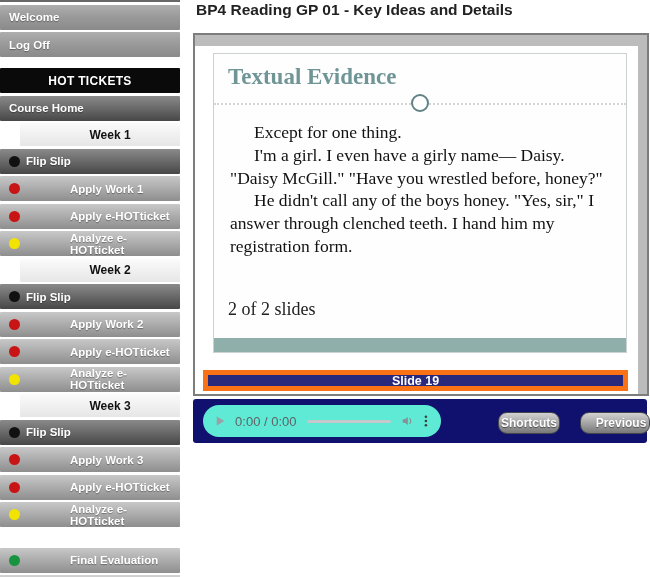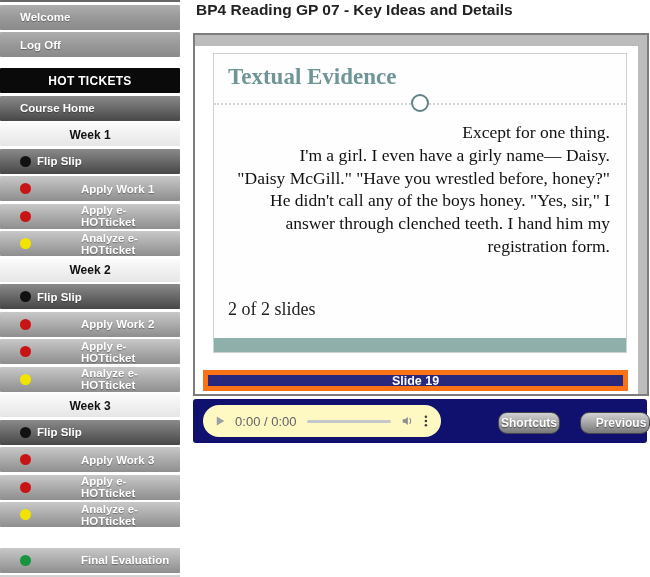--- a/index.html
+++ b/index.html
@@ -2,27 +2,27 @@
 <html><head>
 <meta charset="utf-8">
 <style>
   html,body{margin:0;padding:0;background:#fff;}
   #screen{position:relative;width:650px;height:577px;overflow:hidden;background:#fff;
           font-family:"Liberation Sans",sans-serif;}
 
   
   #sidebar{position:absolute;left:0;top:0;width:180px;height:577px;overflow:hidden;}
   .sb-item{width:180px;height:25px;margin-bottom:2.5px;display:flex;align-items:center;
-           padding-left:20px;box-sizing:border-box;font-size:11.5px;font-weight:bold;color:#fff;
+           padding-left:9px;box-sizing:border-box;font-size:11.5px;font-weight:bold;color:#fff;
            text-shadow:0 1px 1px rgba(0,0,0,.35);border-radius:1px;}
   .sb-nav  {background:linear-gradient(180deg,#aeaeae 0%,#999 50%,#8a8a8a 100%);}
   .sb-dark {background:linear-gradient(180deg,#8a8a8a,#474747);}
   .sb-light{background:linear-gradient(180deg,#c8c8c8,#8e8e8e);gap:44px;}
   .sb-week {background:linear-gradient(180deg,#fbfbfb,#e6e6e6);color:#111;text-shadow:none;
-            justify-content:center;height:23px;font-size:12px;padding-left:0;}
+            justify-content:center;height:23px;font-size:12px;padding-left:0;margin-left:20px;}
   .sb-hot  {background:#0a0a0a;justify-content:center;font-size:12px;letter-spacing:.3px;padding-left:0;}
   .sb-sliver-top{width:180px;height:2px;background:#686868;margin-bottom:2.5px;}
   .sb-sliver-bottom{width:180px;height:9px;background:linear-gradient(180deg,#d2d2d2,#c3c3c3);}
   .sb-gap1{height:8.5px;} .sb-gap2{height:18px;}
   .dot{width:11px;height:11px;border-radius:50%;margin-right:6px;flex:0 0 auto;}
   .dot-black{background:#111;} .dot-red{background:#c81414;}
   .dot-yellow{background:#f3e300;} .dot-green{background:#18933f;}
 
   
   #page-title{position:absolute;left:196px;top:1px;font-size:15.5px;font-weight:bold;color:#222;}
@@ -34,34 +34,34 @@
 
   #slide{position:absolute;left:18px;top:18px;width:414px;height:300px;background:#fefefe;
          border:1px solid #ccd2d4;box-sizing:border-box;}
   .slide-heading{margin:10px 0 0 14px;font-family:"Liberation Serif",serif;font-weight:bold;
                  font-size:23px;color:#6f9597;}
   .dotted-row{position:relative;margin-top:5px;height:18px;}
   .dotted-line{position:absolute;left:0;right:0;top:8px;border-top:2px dotted #d4d4d4;}
   .dotted-circle{position:absolute;left:50%;top:-1px;transform:translateX(-50%);width:18px;height:18px;
                  border:2.5px solid #628385;border-radius:50%;background:#fff;box-sizing:border-box;}
   .slide-body{margin:8px 16px 0 16px;font-family:"Liberation Serif",serif;font-size:17.5px;
-              line-height:1.3;color:#111;text-align:right;}
+              line-height:1.3;color:#111;}
   .slide-body p{margin:0;text-indent:24px;}
   .slide-count{position:absolute;left:14px;bottom:32px;font-family:"Liberation Serif",serif;
                font-size:18px;color:#222;}
   .slide-band{position:absolute;left:0;right:0;bottom:0;height:14px;background:#8fafab;}
 
   .slide-label{position:absolute;left:8px;top:335px;width:425px;height:21px;background:#28287c;
                border:5px solid #f97316;box-sizing:border-box;color:#fff;font-weight:bold;font-size:12.5px;
                display:flex;align-items:center;justify-content:center;}
 
   
   #player-bar{position:absolute;left:193px;top:399px;width:454px;height:44px;background:#10106e;
               border-radius:3px;}
-  #audio-player{position:absolute;left:10px;top:6px;width:238px;height:32px;background:#fef9c3;
+  #audio-player{position:absolute;left:10px;top:6px;width:238px;height:32px;background:#5eead4;
                 border-radius:16px;display:flex;align-items:center;gap:10px;padding:0 13px;
                 box-sizing:border-box;}
   .time{font-size:13px;color:#5f6368;white-space:nowrap;}
   .progress{width:84px;height:3px;background:#c5c8ca;border-radius:2px;flex:0 0 auto;}
   .pb-btn{position:absolute;top:13px;height:22px;background:linear-gradient(180deg,#d2d2d2,#787878);
           border:1px solid #43464c;border-radius:9px;color:#fff;font-weight:bold;font-size:12px;
           text-shadow:0 1px 1px rgba(0,0,0,.5);display:flex;align-items:center;justify-content:center;
           box-sizing:border-box;cursor:pointer;font-family:"Liberation Sans",sans-serif;}
   #btn-shortcuts{left:305px;width:62px;}
   #btn-previous{left:387px;width:70px;padding-left:12px;}
@@ -154,21 +154,21 @@
     <div class="sb-gap2"></div>
 
     <div class="sb-item sb-light">
       <span class="dot dot-green"></span>
       <span>Final Evaluation</span>
     </div>
 
     <div class="sb-sliver-bottom"></div>
   </div>
 
-  <div id="page-title">BP4 Reading GP 07 - Key Ideas and Details</div>
+  <div id="page-title">BP4 Reading GP 01 - Key Ideas and Details</div>
 
   <div id="viewer">
     <div class="viewer-top-strip"></div>
     <div class="viewer-right-strip"></div>
 
     <div id="slide">
       <div class="slide-heading">Textual Evidence</div>
       <div class="dotted-row">
         <div class="dotted-line"></div>
         <div class="dotted-circle"></div>

